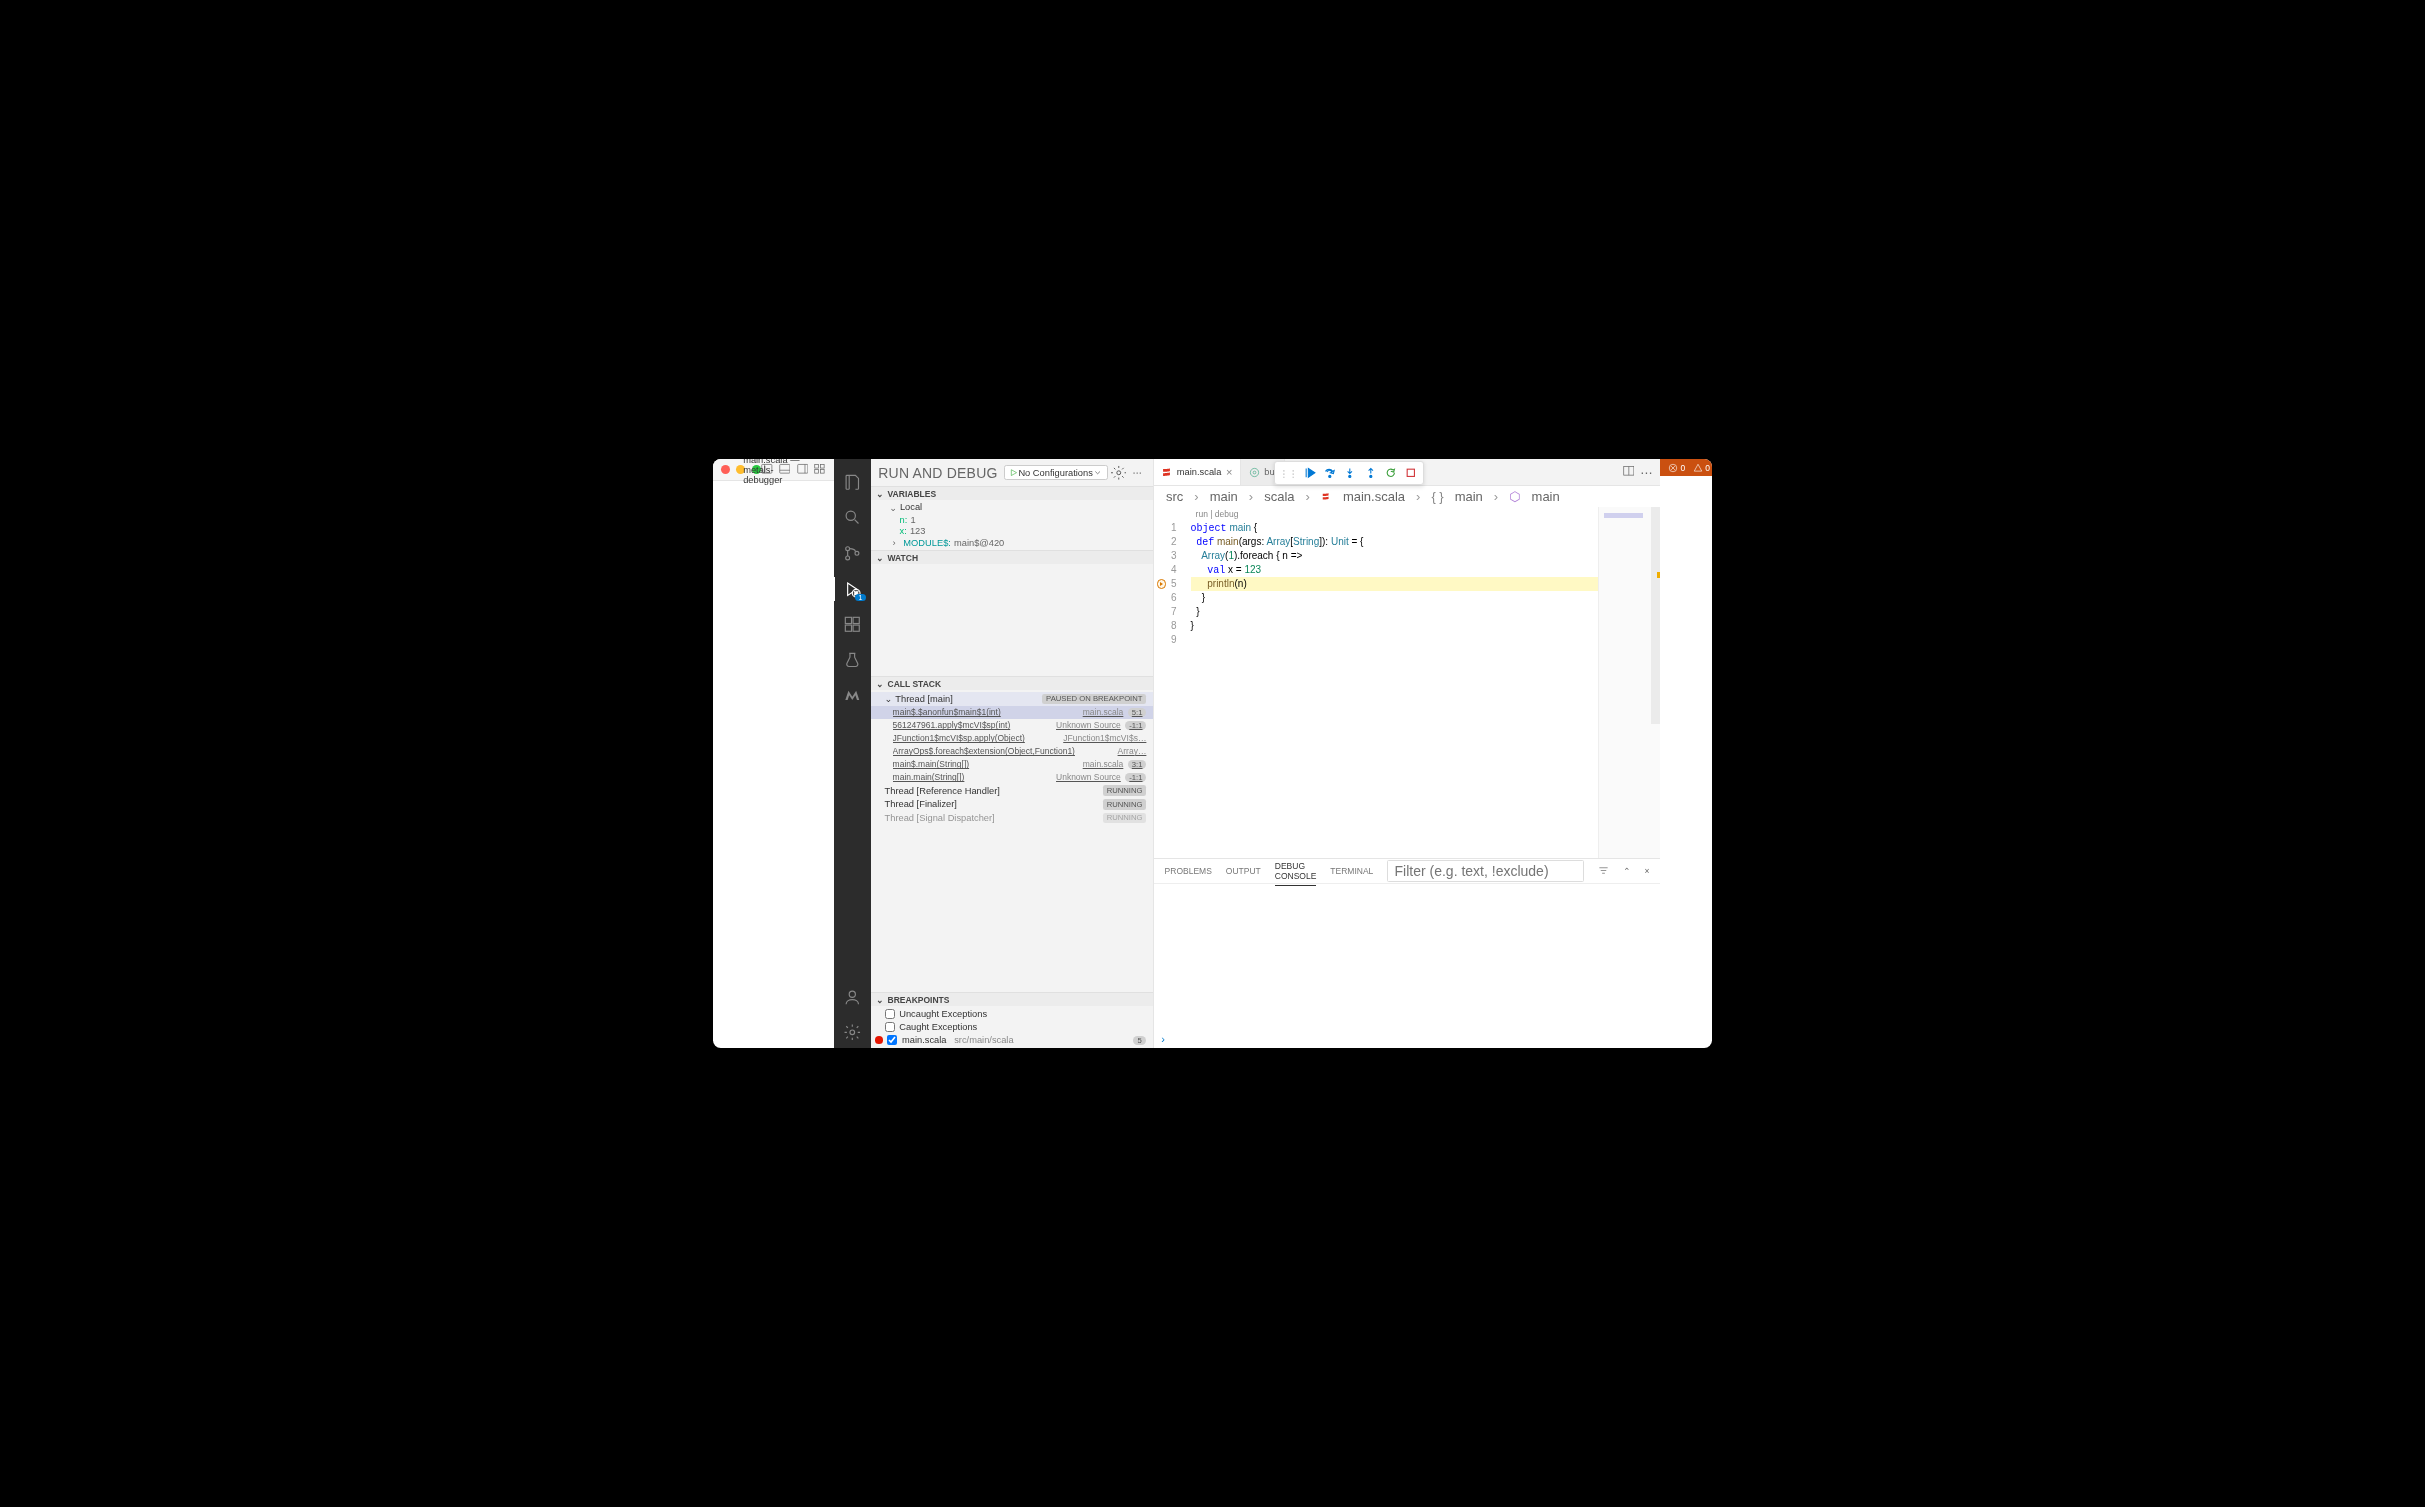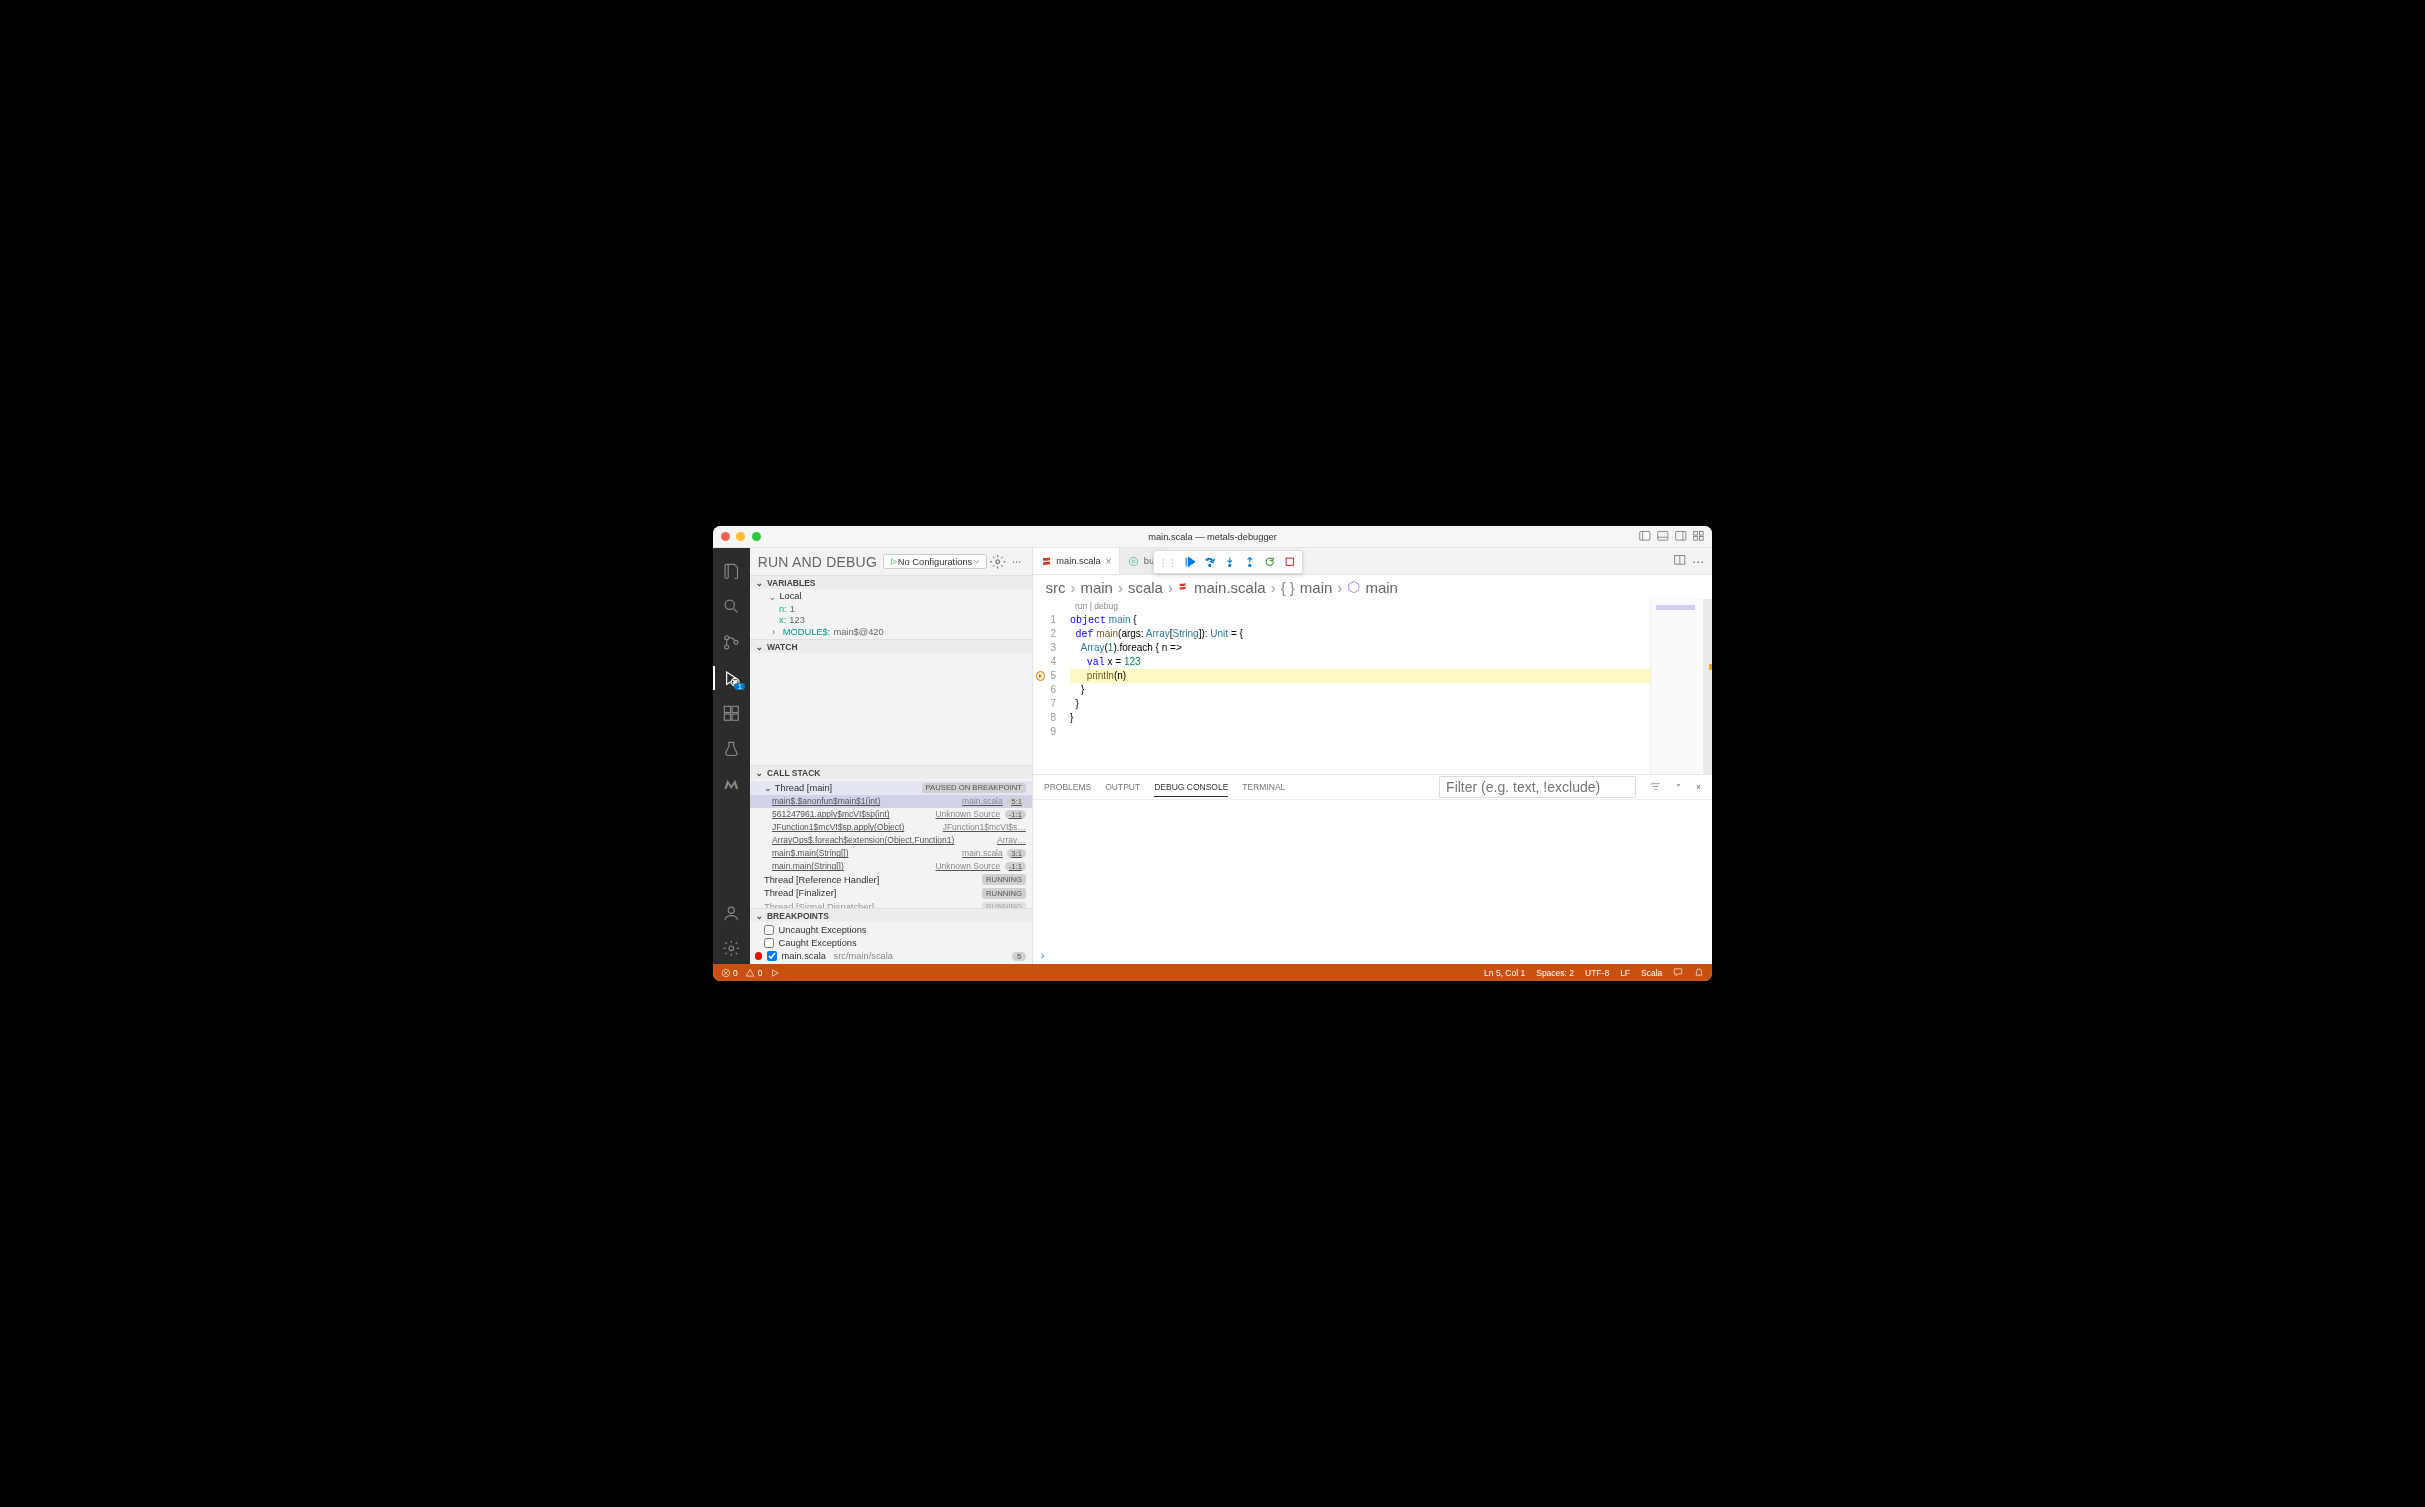--- a/index.html
+++ b/index.html
@@ -1,17 +1,17 @@
 <!DOCTYPE html>
 <html style="font-size:12.4px"><head>
 <meta charset="utf-8">
 <style>
 *{box-sizing:border-box;margin:0;padding:0;font-family:-apple-system,BlinkMacSystemFont,"Segoe UI",sans-serif;}
 body{background:#000;display:flex;align-items:center;justify-content:center;min-height:100vh;padding:23px;}
-.window{width:999px;height:455px;background:#fff;border-radius:7.7px;overflow:hidden;display:flex;flex-direction:column;box-shadow:0 15.5px 46px rgba(0,0,0,.5);}
+.window{width:999px;height:589px;background:#fff;border-radius:7.7px;overflow:hidden;display:flex;flex-direction:row;box-shadow:0 15.5px 46px rgba(0,0,0,.5);}
 .titlebar{height:22px;background:#f6f6f6;border-bottom:0.8px solid #e5e5e5;display:flex;align-items:center;padding:0 7.7px;position:relative;}
 .traffic{display:flex;gap:6.2px;}
 .traffic span{width:9.3px;height:9.3px;border-radius:50%;}
 .t-close{background:#ff5f57;}
 .t-min{background:#ffbd2e;}
 .t-max{background:#28c940;}
 .title{position:absolute;left:50%;transform:translateX(-50%);font-size:9.3px;color:#333;}
 .tb-right{margin-left:auto;display:flex;gap:6.2px;color:#666;font-size:11px;}
 .tb-right svg{width:11.6px;height:11.6px;}
 .body{flex:1;display:flex;min-height:0;}
@@ -59,21 +59,21 @@
 .tabs{height:27px;background:#f3f3f3;border-bottom:0.8px solid #e5e5e5;display:flex;align-items:stretch;position:relative;}
 .tab{display:flex;align-items:center;padding:0 7.7px;gap:4.6px;font-size:9.3px;border-right:0.8px solid #e5e5e5;background:#ececec;color:#666;cursor:pointer;}
 .tab.active{background:#fff;color:#333;}
 .tab .close{color:#888;font-size:11px;}
 .scala-ico{width:11px;height:11px;display:inline-flex;align-items:center;}
 .debug-bar{position:absolute;left:120px;top:2.3px;background:#fff;border:0.8px solid #ddd;border-radius:3.1px;box-shadow:0 1.5px 4.6px rgba(0,0,0,.12);display:flex;align-items:center;padding:2.3px 3.1px;gap:1.5px;}
 .debug-bar .grip{color:#aaa;padding:0 1.5px;cursor:grab;font-size:9.3px;}
 .db-btn{width:18.6px;height:17px;display:flex;align-items:center;justify-content:center;cursor:pointer;border-radius:2.3px;}
 .db-btn svg{width:11.6px;height:11.6px;}
 .tabs-right{margin-left:auto;display:flex;align-items:center;gap:6.2px;padding-right:7.7px;color:#666;}
-.crumbs{padding:3.1px 12.4px;font-size:15px;color:#666;display:flex;align-items:center;gap:5px;background:#fff;}
+.crumbs{padding:3.1px 12.4px;font-size:13px;color:#666;display:flex;align-items:center;gap:11px;background:#fff;}
 .crumbs .sep{color:#999;}
 .editor{flex:1;background:#fff;display:flex;font-family:Menlo,Consolas,monospace;font-size:10px;position:relative;overflow:hidden;}
 .gutter{width:37px;text-align:right;color:#999;padding-top:14px;user-select:none;}
 .gutter div{height:14px;line-height:14px;padding-right:14px;position:relative;}
 .gutter .bp-ind{position:absolute;left:3.1px;top:2.3px;width:9.3px;height:9.3px;border-radius:50%;border:0.8px solid #d97700;background:#fff6e5;}
 .gutter .bp-ind::after{content:"";position:absolute;left:2.3px;top:1.5px;border-left:3.9px solid #d97700;border-top:2.3px solid transparent;border-bottom:2.3px solid transparent;}
 .codelens{position:absolute;left:42px;top:1.5px;font-size:8.5px;color:#888;font-family:-apple-system,sans-serif;}
 .codelens span{cursor:pointer;}
 .code{padding-top:14px;flex:1;}
 .line{height:14px;line-height:14px;white-space:pre;}

